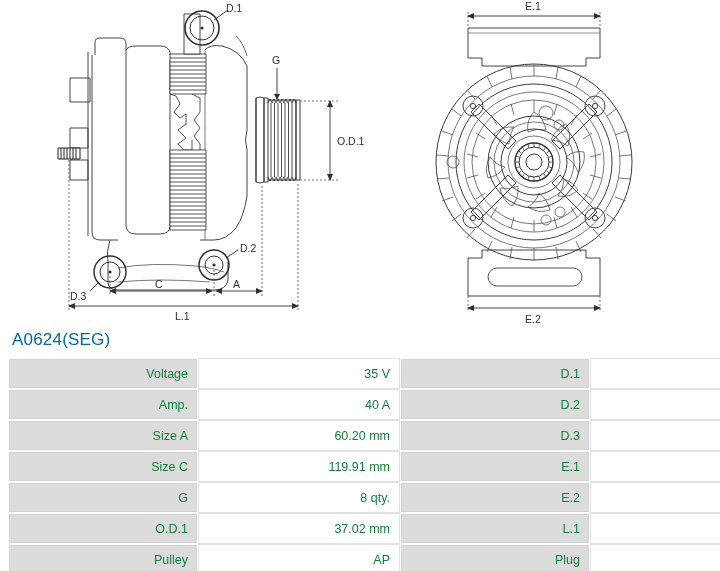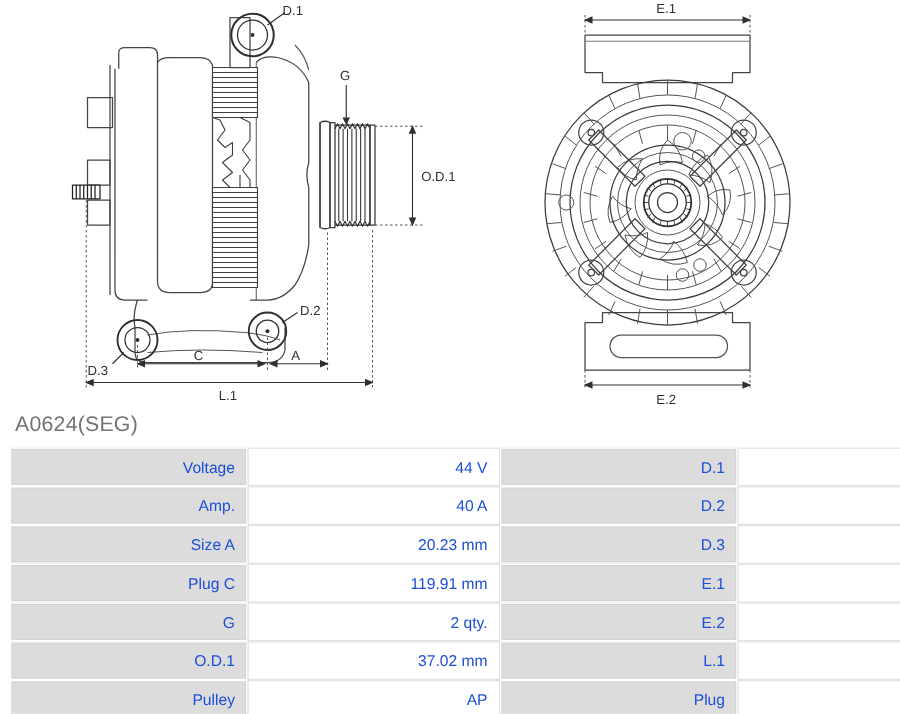--- a/index.html
+++ b/index.html
@@ -45,21 +45,21 @@
     height: 326px;
   }
 
   
   #title {
     position: absolute;
     left: 12px;
     top: 328px;
     font-size: 17px;
     font-weight: normal;
-    color: #737373;
+    color: #0369a1;
     letter-spacing: 0.2px;
     line-height: 24px;
   }
 
   
   #spec-table {
     position: absolute;
     left: 8px;
     top: 358px;
     width: 704px;
@@ -67,21 +67,21 @@
     border-spacing: 0;
     table-layout: fixed;
   }
   #spec-table tr { height: 29px; }
   #spec-table td {
     font-size: 12.5px;
     padding: 0 9px;
     height: 29px;
     vertical-align: middle;
     text-align: right;
-    color: #1d4ed8;
+    color: #15803d;
     white-space: nowrap;
     overflow: hidden;
   }
   .cell-label {
     background: #dcdcdc;
     border: 1px solid #ffffff;
     box-shadow: inset 0 0 0 1px #d4d4d4;
     color: #4a4a4a;
   }
   .cell-value {
@@ -361,45 +361,45 @@
       </svg>
     </div>
   </div>
 
   <div id="title">A0624(SEG)</div>
 
   <table id="spec-table">
     <tbody>
       <tr>
         <td class="cell-label col-l-label">Voltage</td>
-        <td class="cell-value col-l-value">44 V</td>
+        <td class="cell-value col-l-value">35 V</td>
         <td class="cell-label col-r-label">D.1</td>
         <td class="cell-value col-r-value">11.00 mm</td>
       </tr>
       <tr>
         <td class="cell-label col-l-label">Amp.</td>
         <td class="cell-value col-l-value">40 A</td>
         <td class="cell-label col-r-label">D.2</td>
         <td class="cell-value col-r-value">11.00 mm</td>
       </tr>
       <tr>
         <td class="cell-label col-l-label">Size A</td>
-        <td class="cell-value col-l-value">20.23 mm</td>
+        <td class="cell-value col-l-value">60.20 mm</td>
         <td class="cell-label col-r-label">D.3</td>
         <td class="cell-value col-r-value">13.00 mm</td>
       </tr>
       <tr>
-        <td class="cell-label col-l-label">Plug C</td>
+        <td class="cell-label col-l-label">Size C</td>
         <td class="cell-value col-l-value">119.91 mm</td>
         <td class="cell-label col-r-label">E.1</td>
         <td class="cell-value col-r-value">80.00 mm</td>
       </tr>
       <tr>
         <td class="cell-label col-l-label">G</td>
-        <td class="cell-value col-l-value">2 qty.</td>
+        <td class="cell-value col-l-value">8 qty.</td>
         <td class="cell-label col-r-label">E.2</td>
         <td class="cell-value col-r-value">80.00 mm</td>
       </tr>
       <tr>
         <td class="cell-label col-l-label">O.D.1</td>
         <td class="cell-value col-l-value">37.02 mm</td>
         <td class="cell-label col-r-label">L.1</td>
         <td class="cell-value col-r-value">210.00 mm</td>
       </tr>
       <tr>

